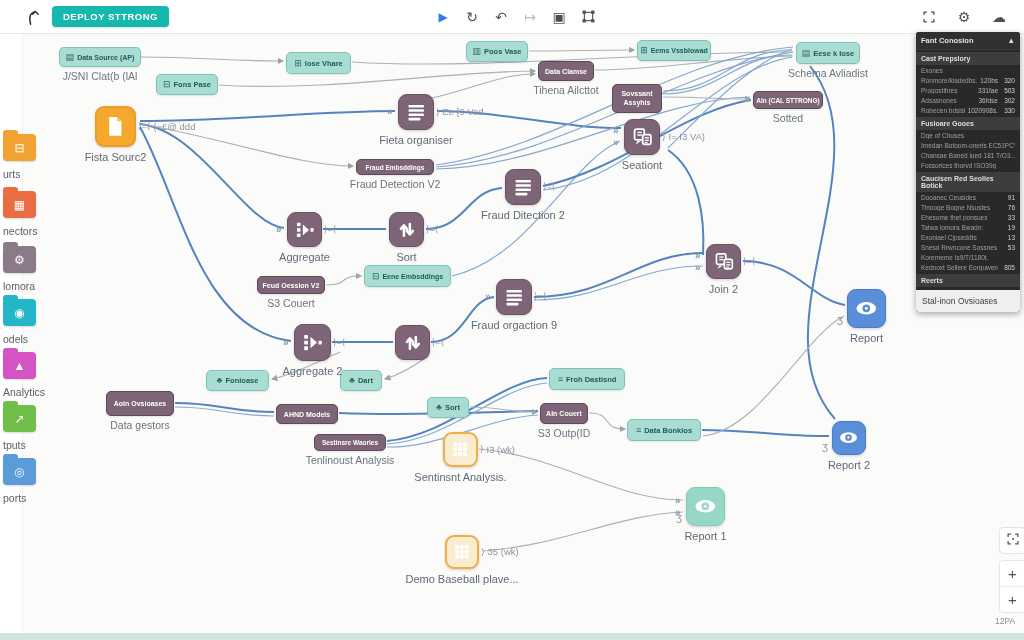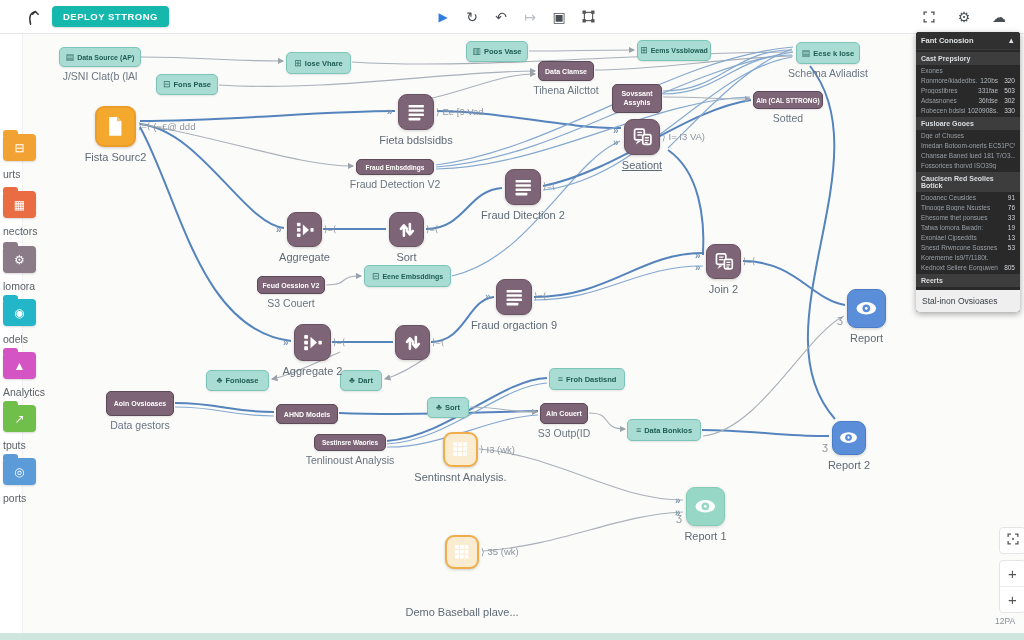--- a/index.html
+++ b/index.html
@@ -315,40 +315,40 @@
         <svg viewBox="0 0 24 24">
           <g fill="#fff">
             <rect x="4.5" y="4.8" width="15" height="2.6" rx="0.6"></rect>
             <rect x="4.5" y="9" width="15" height="2.6" rx="0.6"></rect>
             <rect x="4.5" y="13.2" width="15" height="2.6" rx="0.6"></rect>
             <rect x="4.5" y="17.4" width="11.5" height="2.6" rx="0.6"></rect>
           </g>
         </svg>
       </span>
     </div>
-    <div class="nlabel" style="left: 341px; top: 134px;">Fieta bdslsidbs</div>
+    <div class="nlabel" style="left: 341px; top: 134px;">Fieta organiser</div>
     <div class="portsin" style="left: 387px; top: 106px;">
       <span>»</span>
     </div>
     <div class="portout" style="left: 436px; top: 106px;">
       <span>⟩</span>
       <span class="pt">Ee [9 Vad</span>
     </div>
     <div class="block purple" style="left: 624px; top: 119px; width: 36px; height: 36px;">
       <span style="display: flex; width: 100%; height: 100%; align-items: center; justify-content: center;">
         <svg viewBox="0 0 24 24" fill="none">
           <rect x="4.5" y="4" width="9.5" height="10.5" rx="1.6" stroke="#fff" stroke-width="1.7"></rect>
           <path d="M7.2 7.2h4.5M7.2 9.8h4.5" stroke="#fff" stroke-width="1.3"></path>
           <path d="M7.5 15.5l-2 3.6 5-3.2z" fill="#fff"></path>
           <rect x="12.5" y="9.5" width="8" height="9.5" rx="1.6" fill="#7d6476" stroke="#fff" stroke-width="1.7"></rect>
           <path d="M14.5 12.5h4M14.5 15h4M14.5 17.3h2.8" stroke="#fff" stroke-width="1.3"></path>
         </svg>
       </span>
     </div>
-    <div class="nlabel" style="left: 567px; top: 159px; text-decoration: underline;">Seationt</div>
+    <div class="nlabel" style="left: 567px; top: 159px;">Seationt</div>
     <div class="portsin" style="left: 613px; top: 125px;">
       <span>»</span>
       <span>»</span>
     </div>
     <div class="portout" style="left: 662px; top: 131px;">
       <span>⟩</span>
       <span class="pt">I= I3 VA)</span>
     </div>
     <div class="block purple" style="left: 505px; top: 169px; width: 36px; height: 36px;">
       <span style="display: flex; width: 100%; height: 100%; align-items: center; justify-content: center;">
@@ -544,21 +544,21 @@
             <rect x="4.6" y="9.9" width="4.2" height="4.2"></rect>
             <rect x="9.9" y="9.9" width="4.2" height="4.2"></rect>
             <rect x="15.2" y="9.9" width="4.2" height="4.2"></rect>
             <rect x="4.6" y="15.2" width="4.2" height="4.2"></rect>
             <rect x="9.9" y="15.2" width="4.2" height="4.2"></rect>
             <rect x="15.2" y="15.2" width="4.2" height="4.2"></rect>
           </g>
         </svg>
       </span>
     </div>
-    <div class="nlabel" style="left: 387px; top: 606px;">Demo Baseball plave...</div>
+    <div class="nlabel" style="left: 387px; top: 573px;">Demo Baseball plave...</div>
     <div class="portout" style="left: 481px; top: 546px;">
       <span>⟩</span>
       <span class="pt">35 (wk)</span>
     </div>
   </div>
 
 <div id="panel">
   <div class="p-title">
     <span>Fant Conosion</span>
     <span>▲</span>

